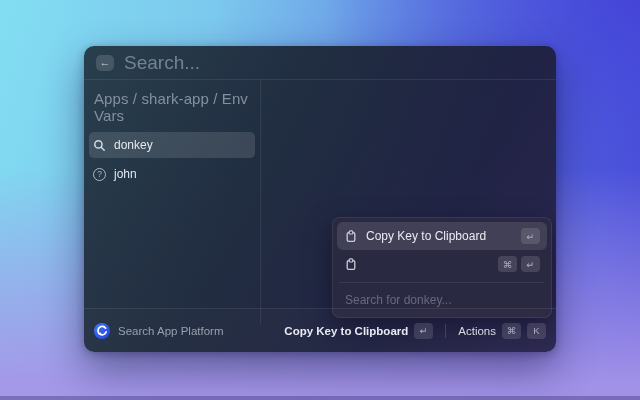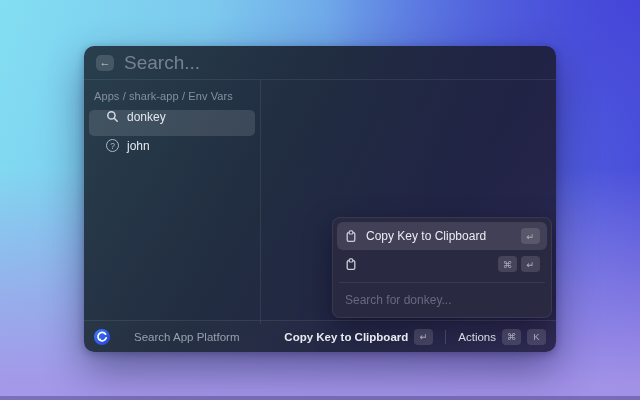--- a/index.html
+++ b/index.html
@@ -24,23 +24,23 @@
   }
   .header { height:34px; display:flex; align-items:center; gap:10px; padding:0 12px;
     border-bottom:1px solid rgba(255,255,255,0.08); }
   .back-btn { width:18px; height:16px; border-radius:5px;
     background:rgba(255,255,255,0.14); color:#cdd5dc; font-size:11px; line-height:15px;
     display:flex; align-items:center; justify-content:center; }
   .search-ph { font-size:19px; color:#76828f; }
 
   .content { display:flex; height:244px; }
   .left-panel { width:176px; padding:7px 5px 0 5px; }
-  .breadcrumb { font-size:11px; color:#85909f; margin:3px 0 8px 5px; letter-spacing:.1px; }
-  .list-item { height:26px; border-radius:5px; display:flex; align-items:flex-start; gap:8px;
-    padding:0 17px; margin-bottom:3px; }
+  .breadcrumb { font-size:15px; color:#85909f; margin:3px 0 8px 5px; letter-spacing:.1px; }
+  .list-item { height:26px; border-radius:5px; display:flex; align-items:center; gap:8px;
+    padding:0 4px; margin-bottom:3px; }
   .list-item.selected { background:rgba(255,255,255,0.12); }
   .list-item .label { font-size:12px; color:#e3e8ee; }
   .q-icon { width:13px; height:13px; border-radius:50%; border:1.2px solid #aeb8c4;
     color:#aeb8c4; font-size:8.5px; display:flex; align-items:center; justify-content:center; }
   .v-divider { width:1px; background:rgba(255,255,255,0.08); }
   .right-panel { flex:1; padding:13px 12px; }
   .detail-value { font-size:12.5px; color:#eef1f5; }
 
   
   .actions-panel { position:absolute; right:4px; bottom:34px; width:220px;
@@ -52,22 +52,22 @@
   .action-row .label { font-size:12px; color:#eceaf2; }
   .keys { margin-left:auto; display:flex; gap:4px; }
   .key-badge { min-width:19px; height:16px; padding:0 4px; border-radius:4px;
     background:rgba(255,255,255,0.13); color:#a9aabf; font-size:9.5px;
     display:flex; align-items:center; justify-content:center; }
   .panel-divider { height:1px; background:rgba(255,255,255,0.08); margin:4px 2px; }
   .actions-search { height:26px; display:flex; align-items:center; padding:0 8px;
     font-size:12px; color:#68687e; }
 
   
-  .status-bar { position:absolute; left:0; bottom:0; width:100%; height:32px;
-    display:flex; align-items:center; gap:24px; padding:0 10px;
+  .status-bar { position:absolute; left:0; bottom:0; width:100%; height:44px;
+    display:flex; align-items:center; gap:8px; padding:0 10px;
     border-top:1px solid rgba(255,255,255,0.08); background:rgba(255,255,255,0.015); }
   .app-name { font-size:11.5px; color:#97a0ae; }
   .sb-right { margin-left:auto; display:flex; align-items:center; gap:6px; }
   .sb-primary { font-size:11.5px; font-weight:bold; color:#e8eaf0; }
   .sb-divider { width:1px; height:14px; background:rgba(255,255,255,0.15); margin:0 6px; }
   .sb-actions { font-size:11.5px; color:#d7dbe2; }
   .icon-svg { display:block; }
 </style>
 </head>
 <body>

